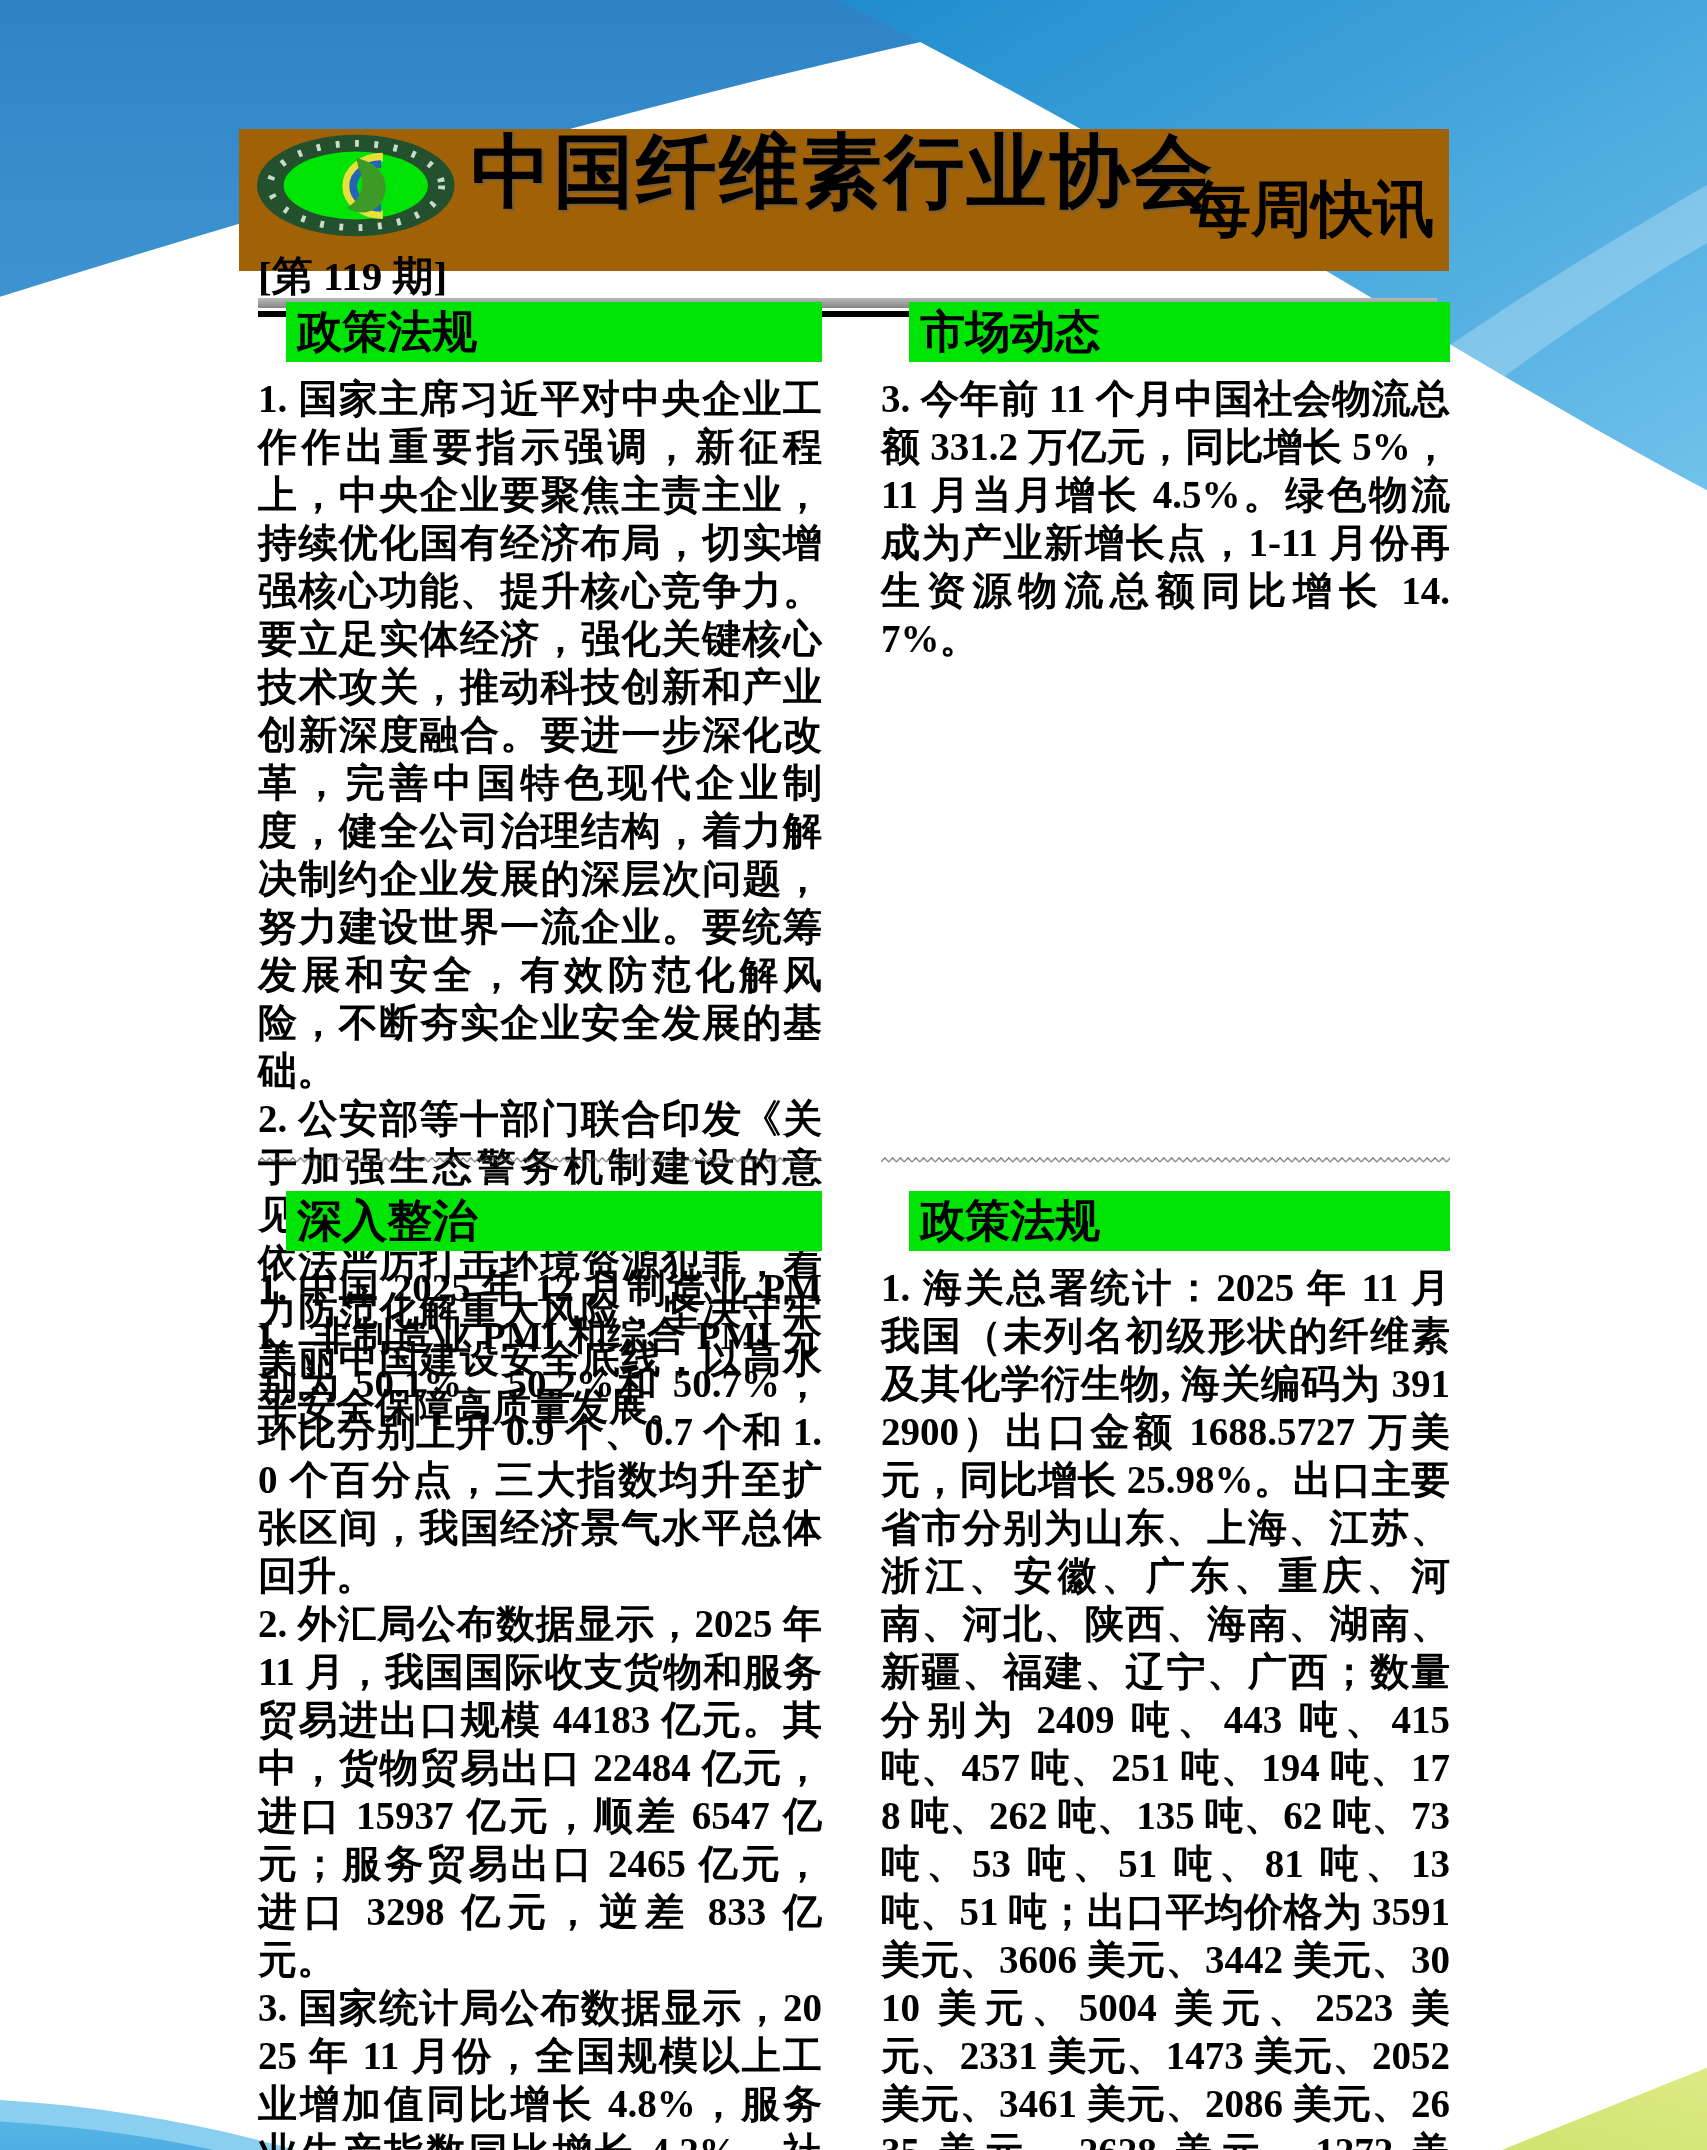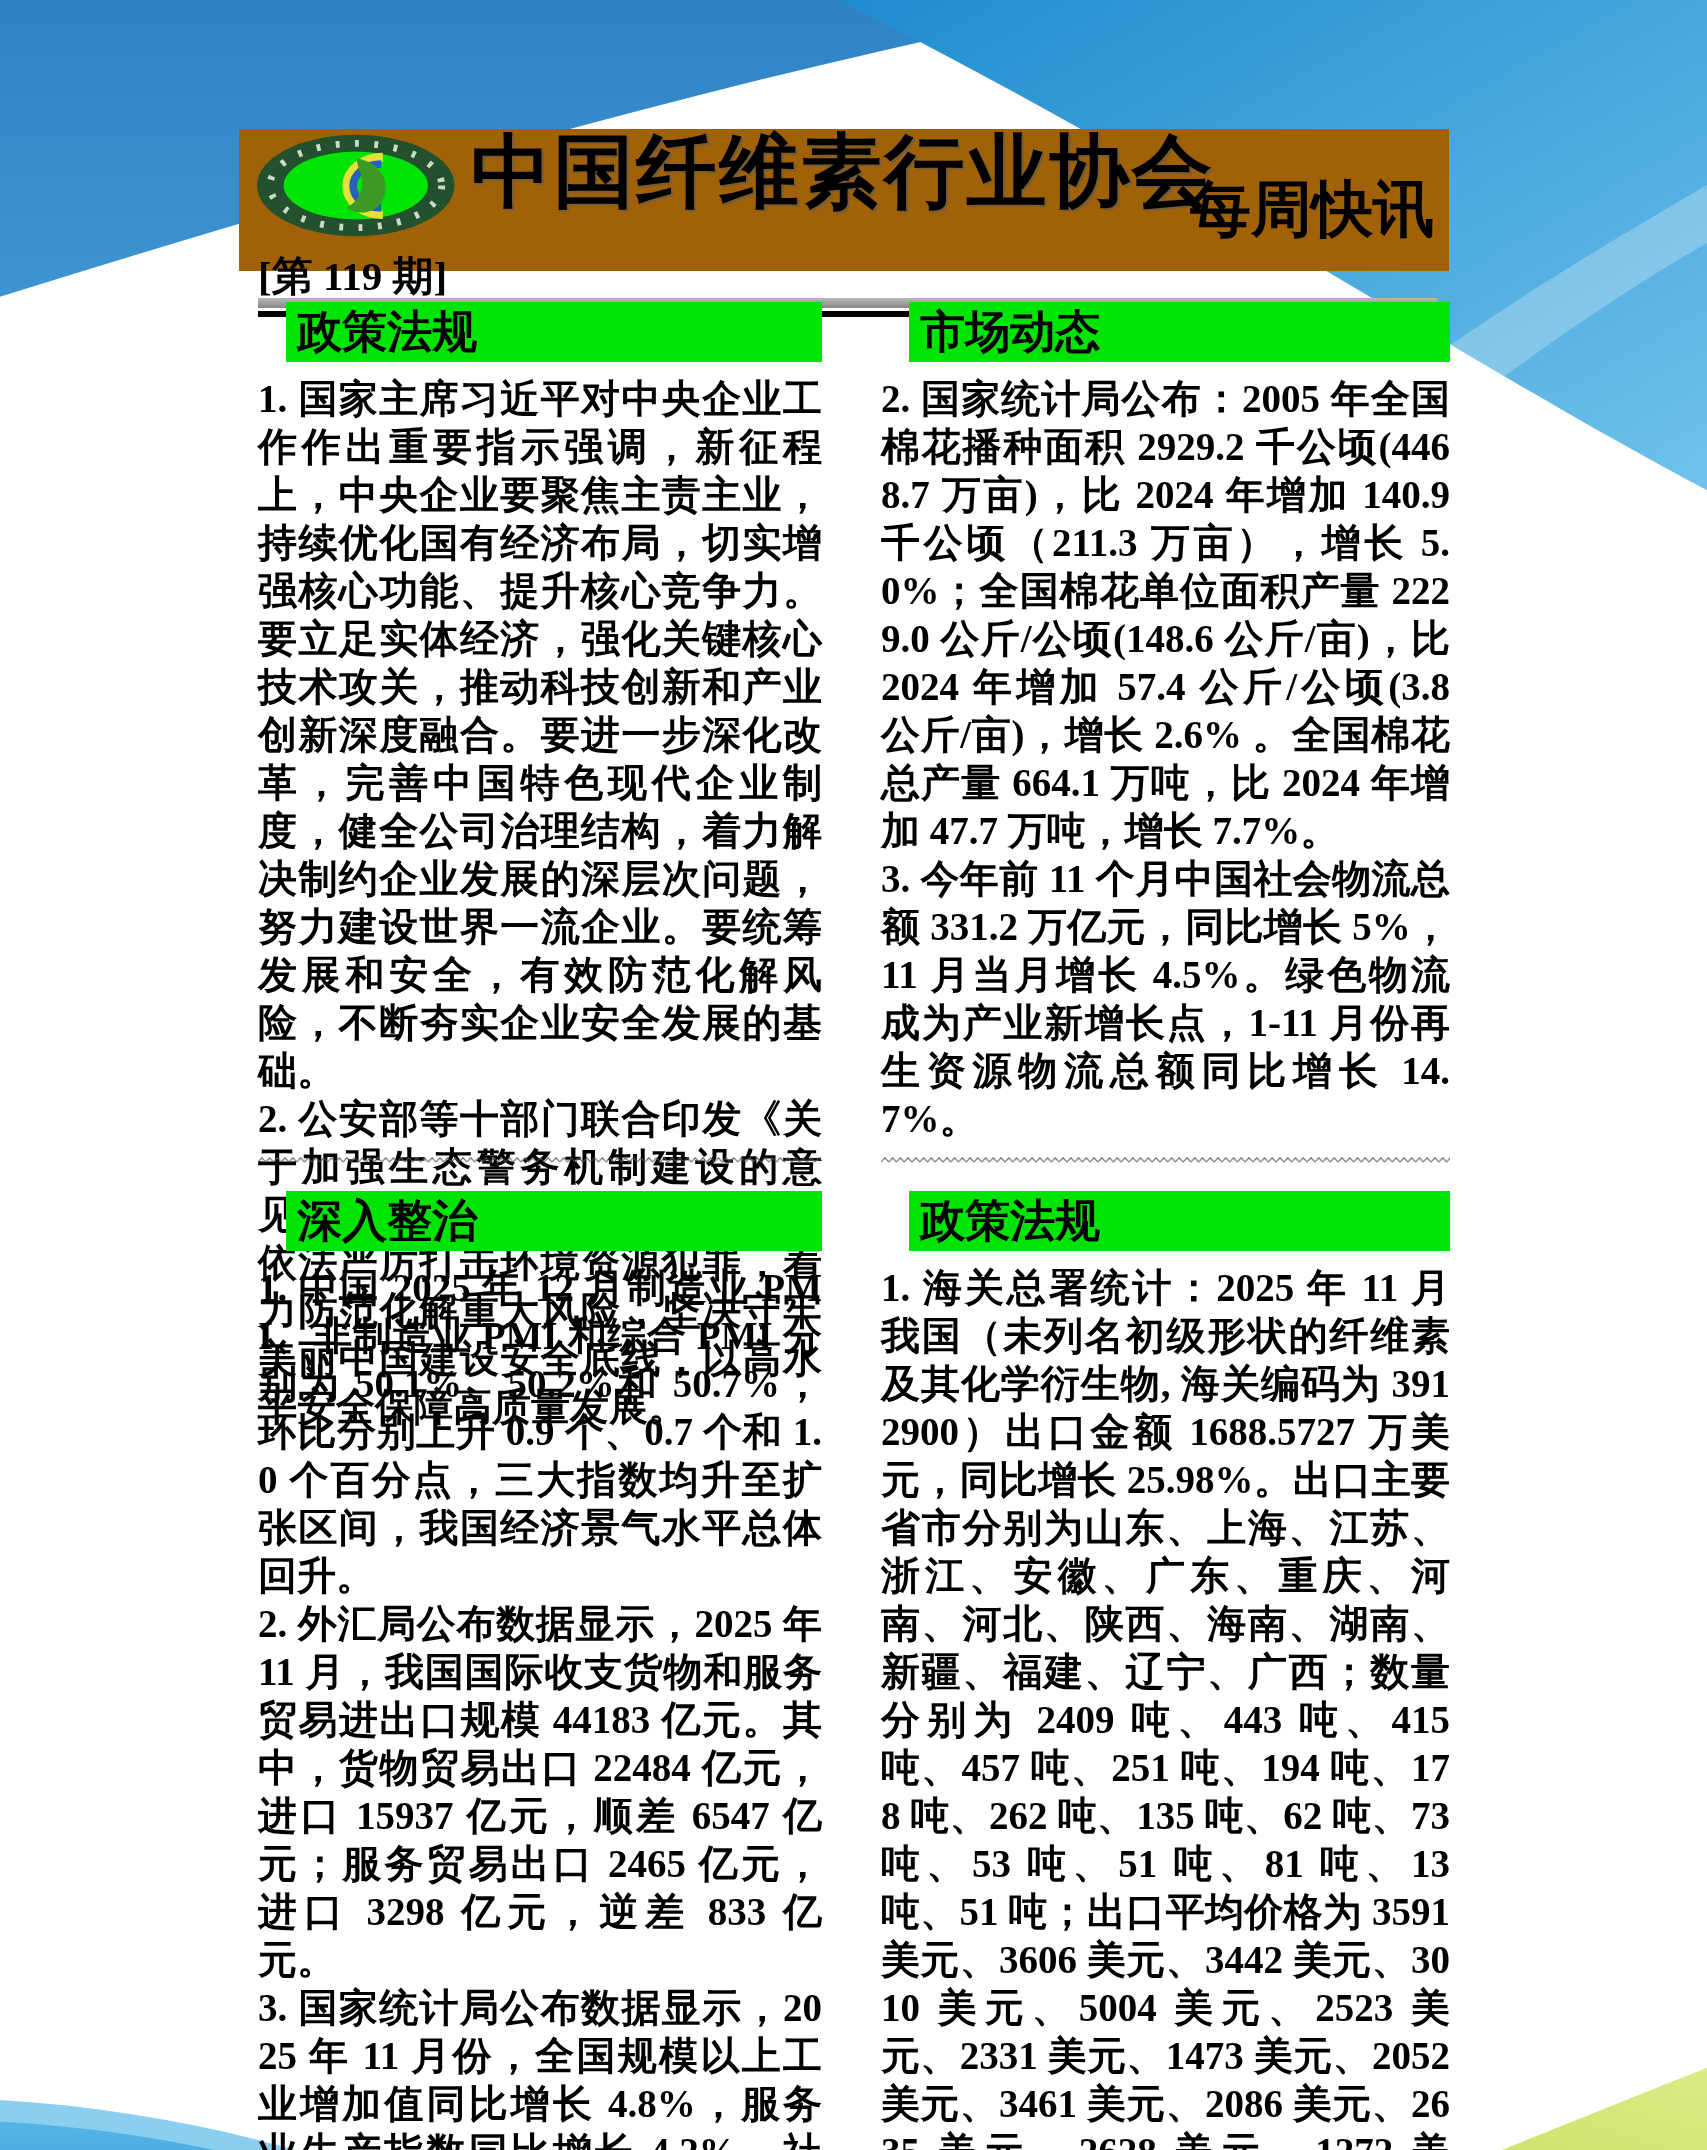--- a/index.html
+++ b/index.html
@@ -137,21 +137,20 @@
     <div class="sec-header">政策法规</div>
     <div class="sec-body">
       <p class="item">1.  国家主席习近平对中央企业工作作出重要指示强调，新征程上，中央企业要聚焦主责主业，持续优化国有经济布局，切实增强核心功能、提升核心竞争力。要立足实体经济，强化关键核心技术攻关，推动科技创新和产业创新深度融合。要进一步深化改革，完善中国特色现代企业制度，健全公司治理结构，着力解决制约企业发展的深层次问题，努力建设世界一流企业。要统筹发展和安全，有效防范化解风险，不断夯实企业安全发展的基础。</p>
       <p class="item">2.  公安部等十部门联合印发《关于加强生态警务机制建设的意见》，推动建立生态警务机制，依法严厉打击环境资源犯罪，着力防范化解重大风险，坚决守牢美丽中国建设安全底线，以高水平安全保障高质量发展。</p>
     </div>
   </div>
 
   <div id="sec-market" class="section">
     <div class="sec-header">市场动态</div>
     <div class="sec-body">
-      <p class="item">2.  国家统计局公布：2005 年全国棉花播种面积 2929.2 千公顷(4468.7 万亩)，比 2024 年增加 140.9 千公顷（211.3 万亩），增长 5.0%；全国棉花单位面积产量 2229.0 公斤/公顷(148.6 公斤/亩)，比 2024 年增加 57.4 公斤/公顷(3.8 公斤/亩)，增长 2.6% 。全国棉花总产量 664.1 万吨，比 2024 年增加 47.7 万吨，增长 7.7%。</p>
       <p class="item">3.  今年前 11 个月中国社会物流总额 331.2 万亿元，同比增长 5%，11 月当月增长 4.5%。绿色物流成为产业新增长点，1-11 月份再生资源物流总额同比增长 14.7%。</p>
     </div>
   </div>
 
   <svg id="zigzag-left" class="zigzag" preserveAspectRatio="none" viewBox="0 0 1312 18" width="564" height="7.7">
     <defs>
       <pattern id="zzA" width="18" height="18" patternUnits="userSpaceOnUse">
         <path d="M0,14 L9,4 L18,14" fill="none" stroke="#555" stroke-width="2.5"></path>
       </pattern>
     </defs>

